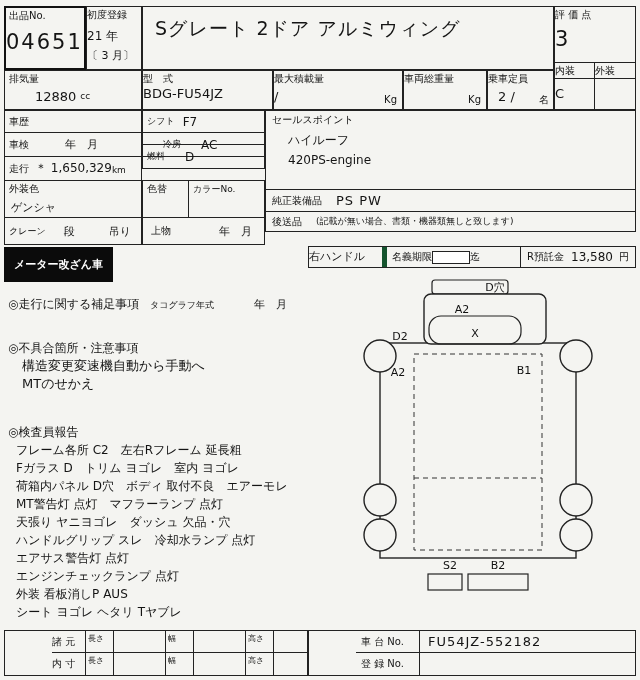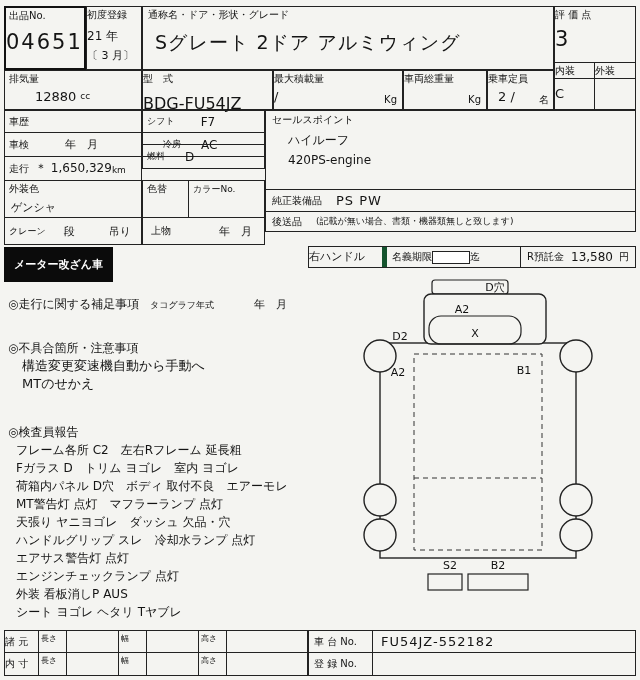--- a/index.html
+++ b/index.html
@@ -12,42 +12,41 @@
   .sheet { position:relative; width:640px; height:680px; background:#f4f4f1; overflow:hidden; }
   .abs { position:absolute; }
   .box { position:absolute; border:1px solid #222; }
   .box2 { position:absolute; border:2px solid #111; }
   .lbl { font-size:10px; line-height:12px; }
   .sm  { font-size:9px;  line-height:11px; }
   .ctr { text-align:left; }
   .flexrow { display:flex; align-items:center; }
   .badge { background:#0b0b0b; color:#fff; font-size:11px; font-weight:bold; padding:10px 10px; display:inline-block; }
   .grid-cell { border-right:1px solid #222; position:relative; }
-  .tbl { display:grid; background:transparent; }
+  .tbl { display:grid; background:transparent;padding-left:47px; }
   svg text { font-size:11px; fill:#111; font-family:"DejaVu Sans","Liberation Sans",sans-serif; }
   .inputbox { width:38px; height:13px; background:#fff; border:1px solid #222; }
 </style>
 </head>
 <body>
 
 <div class="sheet">
 
   <div class="box2" style="left:4px;top:6px;width:82px;height:64px">
     <div class="lbl" style="margin:2px 0 0 3px">出品No.</div>
     <div class="ctr" style="font-size:21px;letter-spacing:2px;margin-top:8px">04651</div>
   </div>
 
   <div class="box" style="left:86px;top:6px;width:56px;height:64px">
     <div class="lbl ctr" style="margin-top:2px">初度登録</div>
     <div class="ctr" style="font-size:12px;margin-top:7px">21 年</div>
     <div class="ctr" style="font-size:11px;margin-top:3px">〔 3 月〕</div>
   </div>
 
   <div class="box" style="left:142px;top:6px;width:412px;height:64px">
-    <div class="lbl" style="margin:2px 0 0 5px">通称名・ドア・形状・グレード</div>
     <div style="font-size:19px;font-weight:500;margin:9px 0 0 12px;letter-spacing:1px">Sグレート 2ドア アルミウィング</div>
   </div>
 
   <div class="box" style="left:554px;top:6px;width:82px;height:57px">
     <div class="lbl ctr" style="margin-top:2px">評 価 点</div>
     <div class="ctr" style="font-size:21px;margin-top:6px">3</div>
   </div>
 
   <div class="box flexrow" style="left:554px;top:62px;width:82px;height:17px">
     <div class="lbl ctr" style="width:40px;border-right:1px solid #222;height:100%;line-height:15px">内装</div>
@@ -61,21 +60,21 @@
   <div class="box" style="left:4px;top:70px;width:138px;height:40px">
     <div class="lbl" style="margin:2px 0 0 4px">排気量</div>
     <div class="flexrow" style="margin:4px 8px 0 30px;gap:4px">
       <span style="font-size:13px">12880</span>
       <span class="sm">cc</span>
     </div>
   </div>
 
   <div class="box" style="left:142px;top:70px;width:131px;height:40px">
     <div class="lbl ctr" style="margin-top:2px">型　式</div>
-    <div class="ctr" style="font-size:16px;margin-top:9px">BDG-FU54JZ</div>
+    <div class="ctr" style="font-size:13px;margin-top:1px">BDG-FU54JZ</div>
   </div>
 
   <div class="box" style="left:273px;top:70px;width:130px;height:40px">
     <div class="lbl ctr" style="margin-top:2px">最大積載量</div>
     <div class="ctr" style="font-size:13px;margin-top:4px">/</div>
     <div class="lbl" style="position:absolute;right:5px;bottom:3px">Kg</div>
   </div>
 
   <div class="box" style="left:403px;top:70px;width:84px;height:40px">
     <div class="lbl ctr" style="margin-top:2px">車両総重量</div>
@@ -105,21 +104,21 @@
     <div style="font-size:11px;margin:5px 0 0 6px">ゲンシャ</div>
   </div>
   <div class="box flexrow" style="left:4px;top:217px;width:138px;height:28px">
     <span class="sm" style="margin-left:4px">クレーン</span>
     <span style="font-size:11px;margin-left:18px">段</span>
     <span style="font-size:11px;margin-left:34px">吊り</span>
   </div>
 
   <div class="box flexrow" style="left:142px;top:110px;width:123px;height:23px">
     <span class="sm" style="margin-left:4px">シフト</span>
-    <span style="font-size:12px;margin-left:26px">F7</span>
+    <span style="font-size:12px;margin-left:8px">F7</span>
   </div>
   <div class="box flexrow" style="left:142px;top:132px;width:123px;height:25px">
     <span class="sm" style="margin-left:20px">冷房</span>
     <span style="font-size:12px;margin-left:20px">AC</span>
   </div>
   <div class="box flexrow" style="left:142px;top:144px;width:123px;height:25px">
     <span class="sm" style="margin-left:4px">燃料</span>
     <span style="font-size:12px;margin-left:20px">D</span>
   </div>
   <div class="box flexrow" style="left:142px;top:180px;width:123px;height:38px">

